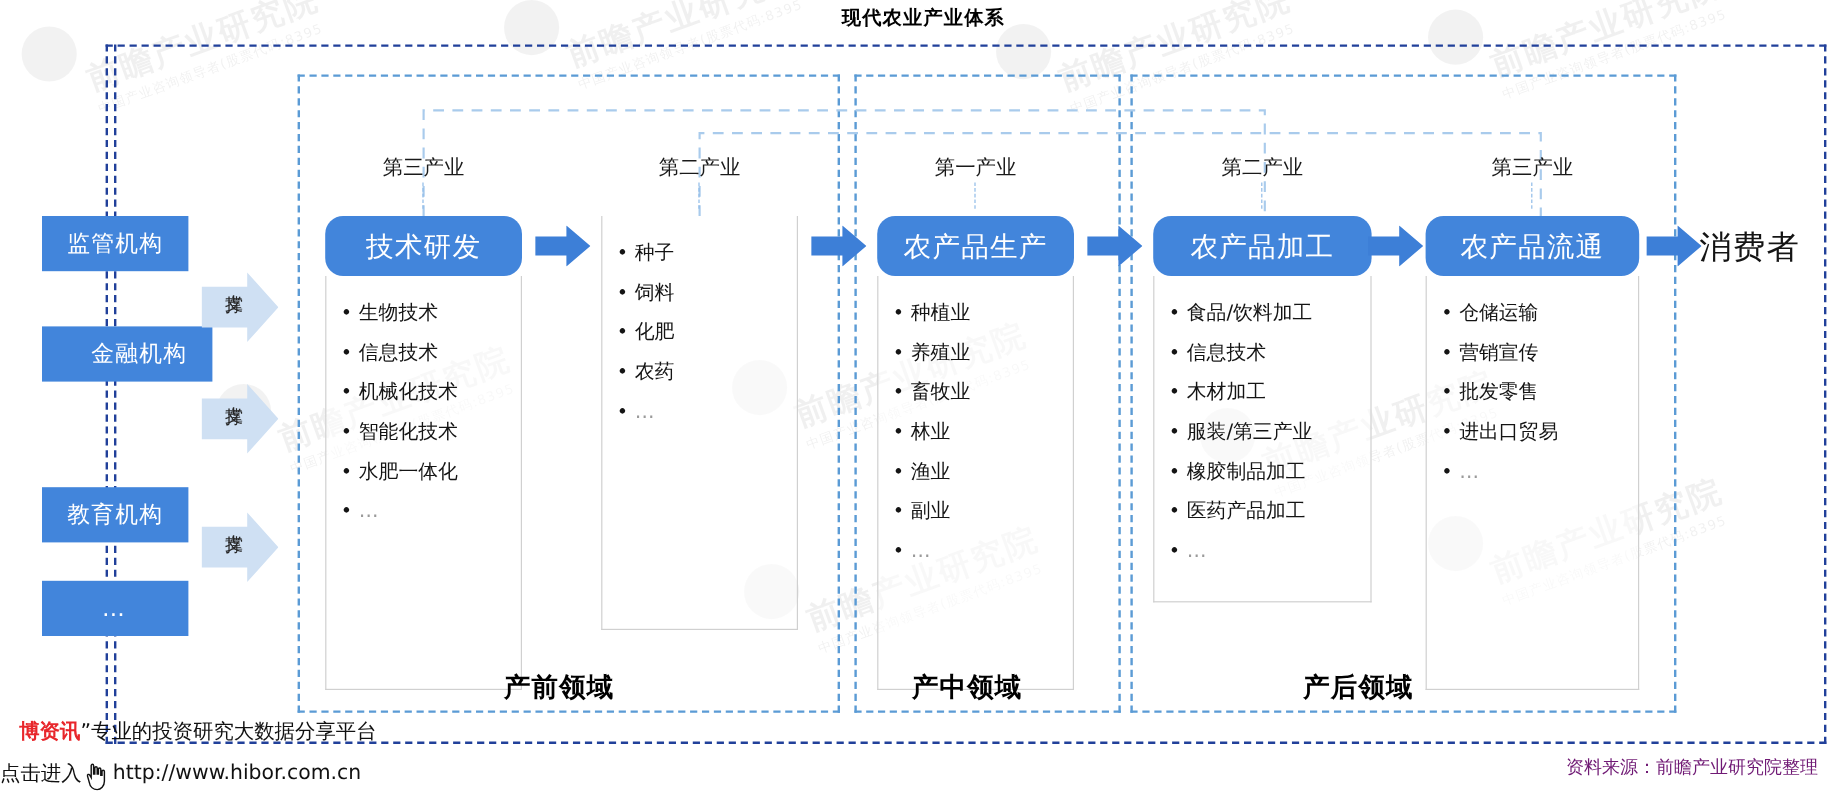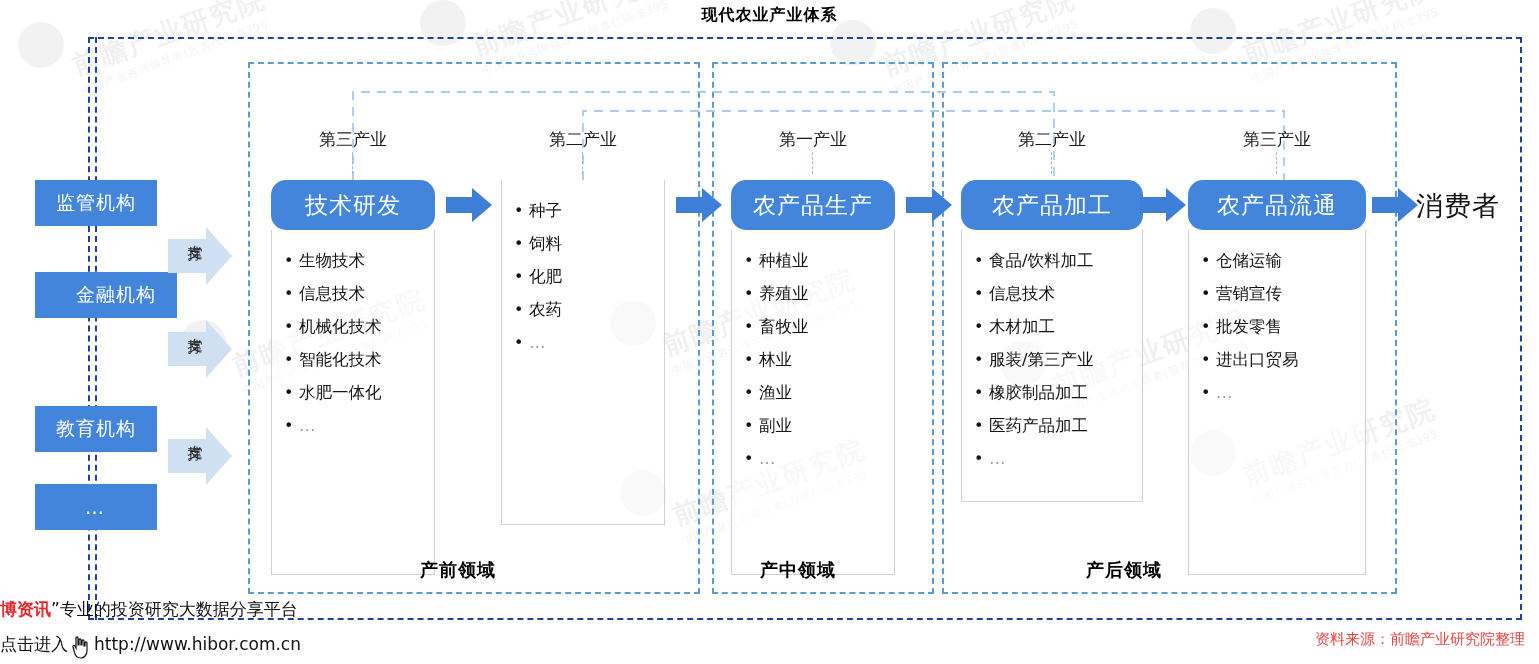--- a/index.html
+++ b/index.html
@@ -162,45 +162,45 @@
   #flow-4{left:1372px;}
 
   .consumer{
     position:absolute;left:1416px;top:188px;
     font-size:27px;color:#141414;white-space:nowrap;
     letter-spacing:1px;
   }
 
   
   .sec-label{
-    position:absolute;font-size:18px;font-weight:700;color:#000;
+    position:absolute;font-size:22px;font-weight:700;color:#000;
     letter-spacing:1px;
   }
   #lab-pre{left:420px;top:558px;}
   #lab-mid{left:760px;top:558px;}
   #lab-post{left:1086px;top:558px;}
 
   
   .foot-line1{
     position:absolute;left:0px;top:598px;
     font-size:17px;color:#111;white-space:nowrap;
   }
-  .foot-line1 .brand{color:#e8262b;font-weight:700;}
+  .foot-line1 .brand{color:#e8262b;font-weight:700;margin-left:16px;}
   .foot-line2{
     position:absolute;left:0px;top:632px;
     font-size:17px;color:#111;white-space:nowrap;
     display:flex;align-items:center;
   }
   .cursor-ico{
     display:inline-block;width:22px;height:24px;
     position:relative;top:3px;margin:0 2px;
   }
   .source-note{
-    position:absolute;right:14px;top:630px;
-    font-size:15px;color:#ef4444;white-space:nowrap;
+    position:absolute;right:24px;top:630px;
+    font-size:15px;color:#701a75;white-space:nowrap;
   }
 </style>
 </head>
 <body>
 
 <div id="stage">
 
   <div class="wm-disc" style="left:18px;top:22px;"></div>
   <div class="wm" style="left:70px;top:14px;transform:rotate(-20deg);">
     <span>前瞻产业研究院</span>

